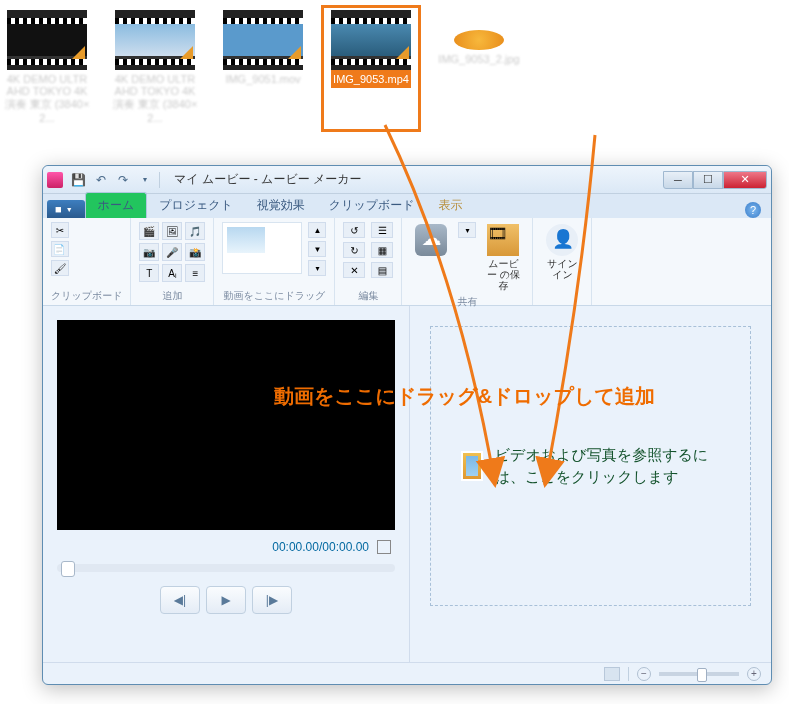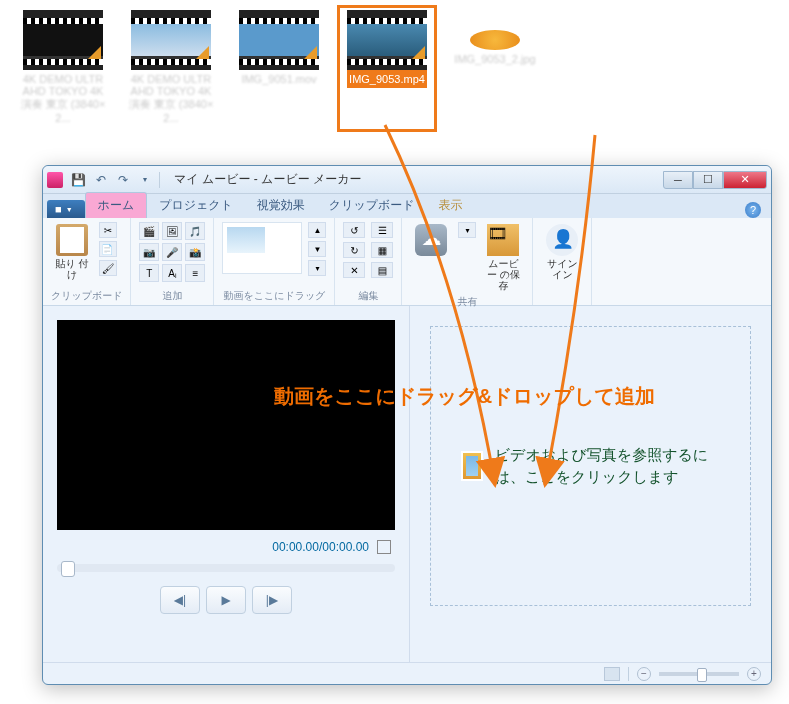--- a/index.html
+++ b/index.html
@@ -1,19 +1,19 @@
 <!DOCTYPE html>
 <html><head>
 <meta charset="utf-8">
 <style>
 * { box-sizing: border-box; margin: 0; padding: 0; font-family: "Meiryo", "MS PGothic", sans-serif; }
 body { background: #fff; width: 789px; height: 704px; position: relative; overflow: hidden; }
 
 
-.desktop-files { position: absolute; top: 10px; left: 18px; display: flex; gap: 18px; }
+.desktop-files { position: absolute; top: 10px; left: 2px; display: flex; gap: 18px; }
 .file-thumb { width: 90px; display: flex; flex-direction: column; align-items: center; cursor: pointer; }
 .file-thumb .thumb-img { width: 80px; height: 55px; background: #333; border: 3px solid #fff; position: relative; }
 .file-thumb .thumb-img.film { border-top: 8px solid #222; border-bottom: 8px solid #222; border-left:none; border-right:none; height: 60px; background-image: repeating-linear-gradient(to right, #000 0, #000 4px, #fff 4px, #fff 8px); background-size: 100% 6px; background-repeat: no-repeat; background-position: top; }
 .file-thumb .thumb-img.film::after { content:""; position:absolute; bottom:-3px; left:0; right:0; height:6px; background:repeating-linear-gradient(to right,#000 0,#000 4px,#fff 4px,#fff 8px); }
 .file-thumb .inner { position:absolute; top:6px; left:0; right:0; bottom:6px; background:#5a9acc; }
 .file-thumb:nth-child(1) .inner { background:#111; }
 .file-thumb:nth-child(2) .inner { background: linear-gradient(#8bbce0,#cde); }
 .file-thumb:nth-child(4) .inner { background: linear-gradient(#4a89b0,#2a5d7c); }
 .file-thumb:nth-child(6) .inner { background: linear-gradient(#bcd9ed,#eef); }
 .thumb-orange { background: radial-gradient(circle, #f7b83c, #e88c1a); border-radius: 50%; width:50px; height:20px; margin-top:20px; }
@@ -38,21 +38,21 @@
   display:flex; align-items:center; justify-content:center; font-size:11px; color:#333; }
 .winbtn:first-child { border-radius:0 0 0 3px; }
 .winbtn.close { background: linear-gradient(#e78,#c23); color:#fff; width:44px; border-radius:0 0 3px 0; }
 
 
 .ribbon-tabs { height:24px; display:flex; align-items:flex-end; padding-left:4px; gap:0; background:#dbe8f6; }
 .file-menu { background: linear-gradient(#3d7ebf,#2a5a8e); color:#fff; padding:3px 12px 3px 8px; font-size:11px;
   border-radius:3px 3px 0 0; display:flex; align-items:center; gap:4px; }
 .file-menu::after { content:"▼"; font-size:7px; }
 .rtab { padding:4px 12px; font-size:12px; color:#3a5a80; cursor:pointer; }
-.rtab.active { background:#f9a8d4; border:1px solid #b0c8e0; border-bottom:none; border-radius:3px 3px 0 0; }
+.rtab.active { background:#22c55e; border:1px solid #b0c8e0; border-bottom:none; border-radius:3px 3px 0 0; }
 .rtab.context { color:#b89040; }
 .help-icon { margin-left:auto; margin-right:10px; width:16px; height:16px; border-radius:50%;
   background: radial-gradient(circle,#7cb8f0,#3a7cc8); color:#fff; font-size:11px; display:flex; align-items:center; justify-content:center; }
 
 
 .ribbon { height:88px; background:#f4f8fc; border-bottom:1px solid #c8d8e8; display:flex; }
 .rgroup { border-right:1px solid #d8e4f0; padding:4px 8px 2px; display:flex; flex-direction:column; }
 .rgroup-content { flex:1; display:flex; gap:6px; align-items:flex-start; }
 .rgroup-label { font-size:10px; color:#7a8aa0; text-align:center; padding-top:2px; }
 .big-btn { width:42px; display:flex; flex-direction:column; align-items:center; gap:2px; padding:2px; }
@@ -179,25 +179,20 @@
     <div class="rtab">プロジェクト</div>
     <div class="rtab">視覚効果</div>
     <div class="rtab">クリップボード</div>
     <div class="rtab context">表示</div>
     <div class="help-icon">?</div>
   </div>
 
   <div class="ribbon">
     <div class="rgroup">
       <div class="rgroup-content">
-        <div class="big-btn">
-          <div class="icn icn-clipboard"></div>
-          <div class="lbl">貼り
-付け</div>
-        </div>
         <div class="small-btns">
           <div class="sm">✂</div>
           <div class="sm">📄</div>
           <div class="sm">🖌</div>
         </div>
       </div>
       <div class="rgroup-label">クリップボード</div>
     </div>
 
     <div class="rgroup">

